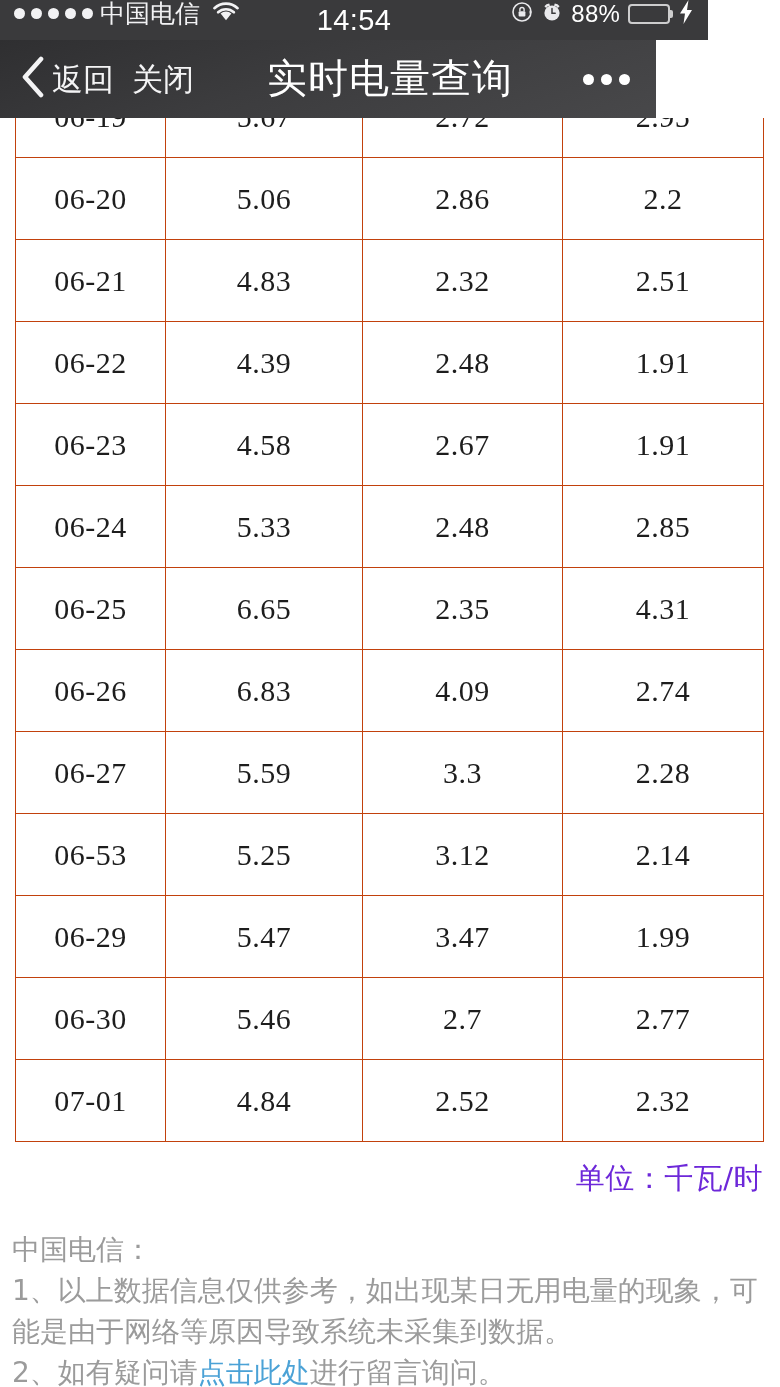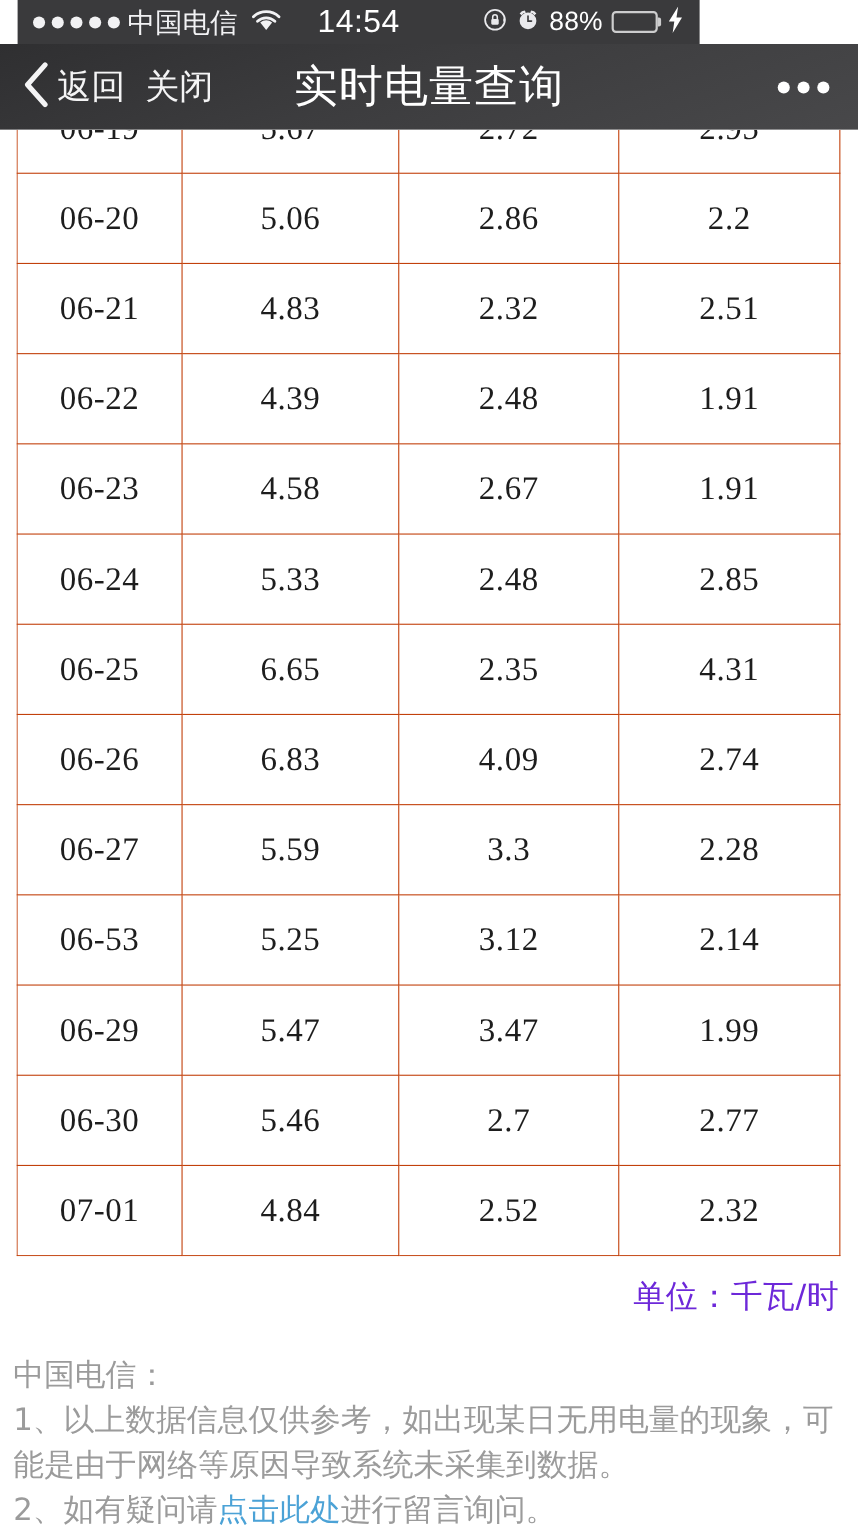--- a/index.html
+++ b/index.html
@@ -18,28 +18,27 @@
     position: relative;
     width: 780px;
     height: 1387px;
     background: #ffffff;
   }
 
   
   .statusbar {
     position: absolute;
     left: 0; top: 0;
-    width: 620px;
+    width: 708px;
     height: 40px;
     background: #3a3a3c;
     display: flex;
-    align-items: center;
+    align-items: flex-start;
     box-sizing: border-box;
     padding: 0 14px;
-    margin-left: 16px;
   }
   .sb-left { display: flex; align-items: center; gap: 7px; flex: 0 0 auto; }
   .sb-dots { display: flex; align-items: center; gap: 6px; }
   .sb-dot {
     width: 11px; height: 11px; border-radius: 50%;
     background: #f2f2f4; display: block;
   }
   .sb-carrier {
     color: #f2f2f4;
     font-size: 25px;
@@ -94,21 +93,21 @@
     width: 88%;
     background: #4cd964;
     border-radius: 1px;
   }
   .bolt { display: block; }
 
   
   .navbar {
     position: absolute;
     left: 0; top: 40px;
-    width: 780px; height: 78px;
+    width: 656px; height: 78px;
     background: linear-gradient(160deg, #2f2f31 0%, #3c3c3e 45%, #48484a 100%);
     display: flex;
     align-items: center;
     box-sizing: border-box;
     padding: 0 20px;
   }
   .nav-left { display: flex; align-items: center; gap: 0px; z-index: 2; }
   .nav-chevron { display: block; margin-right: 6px; }
   .nav-btn {
     color: #f4f4f5;

